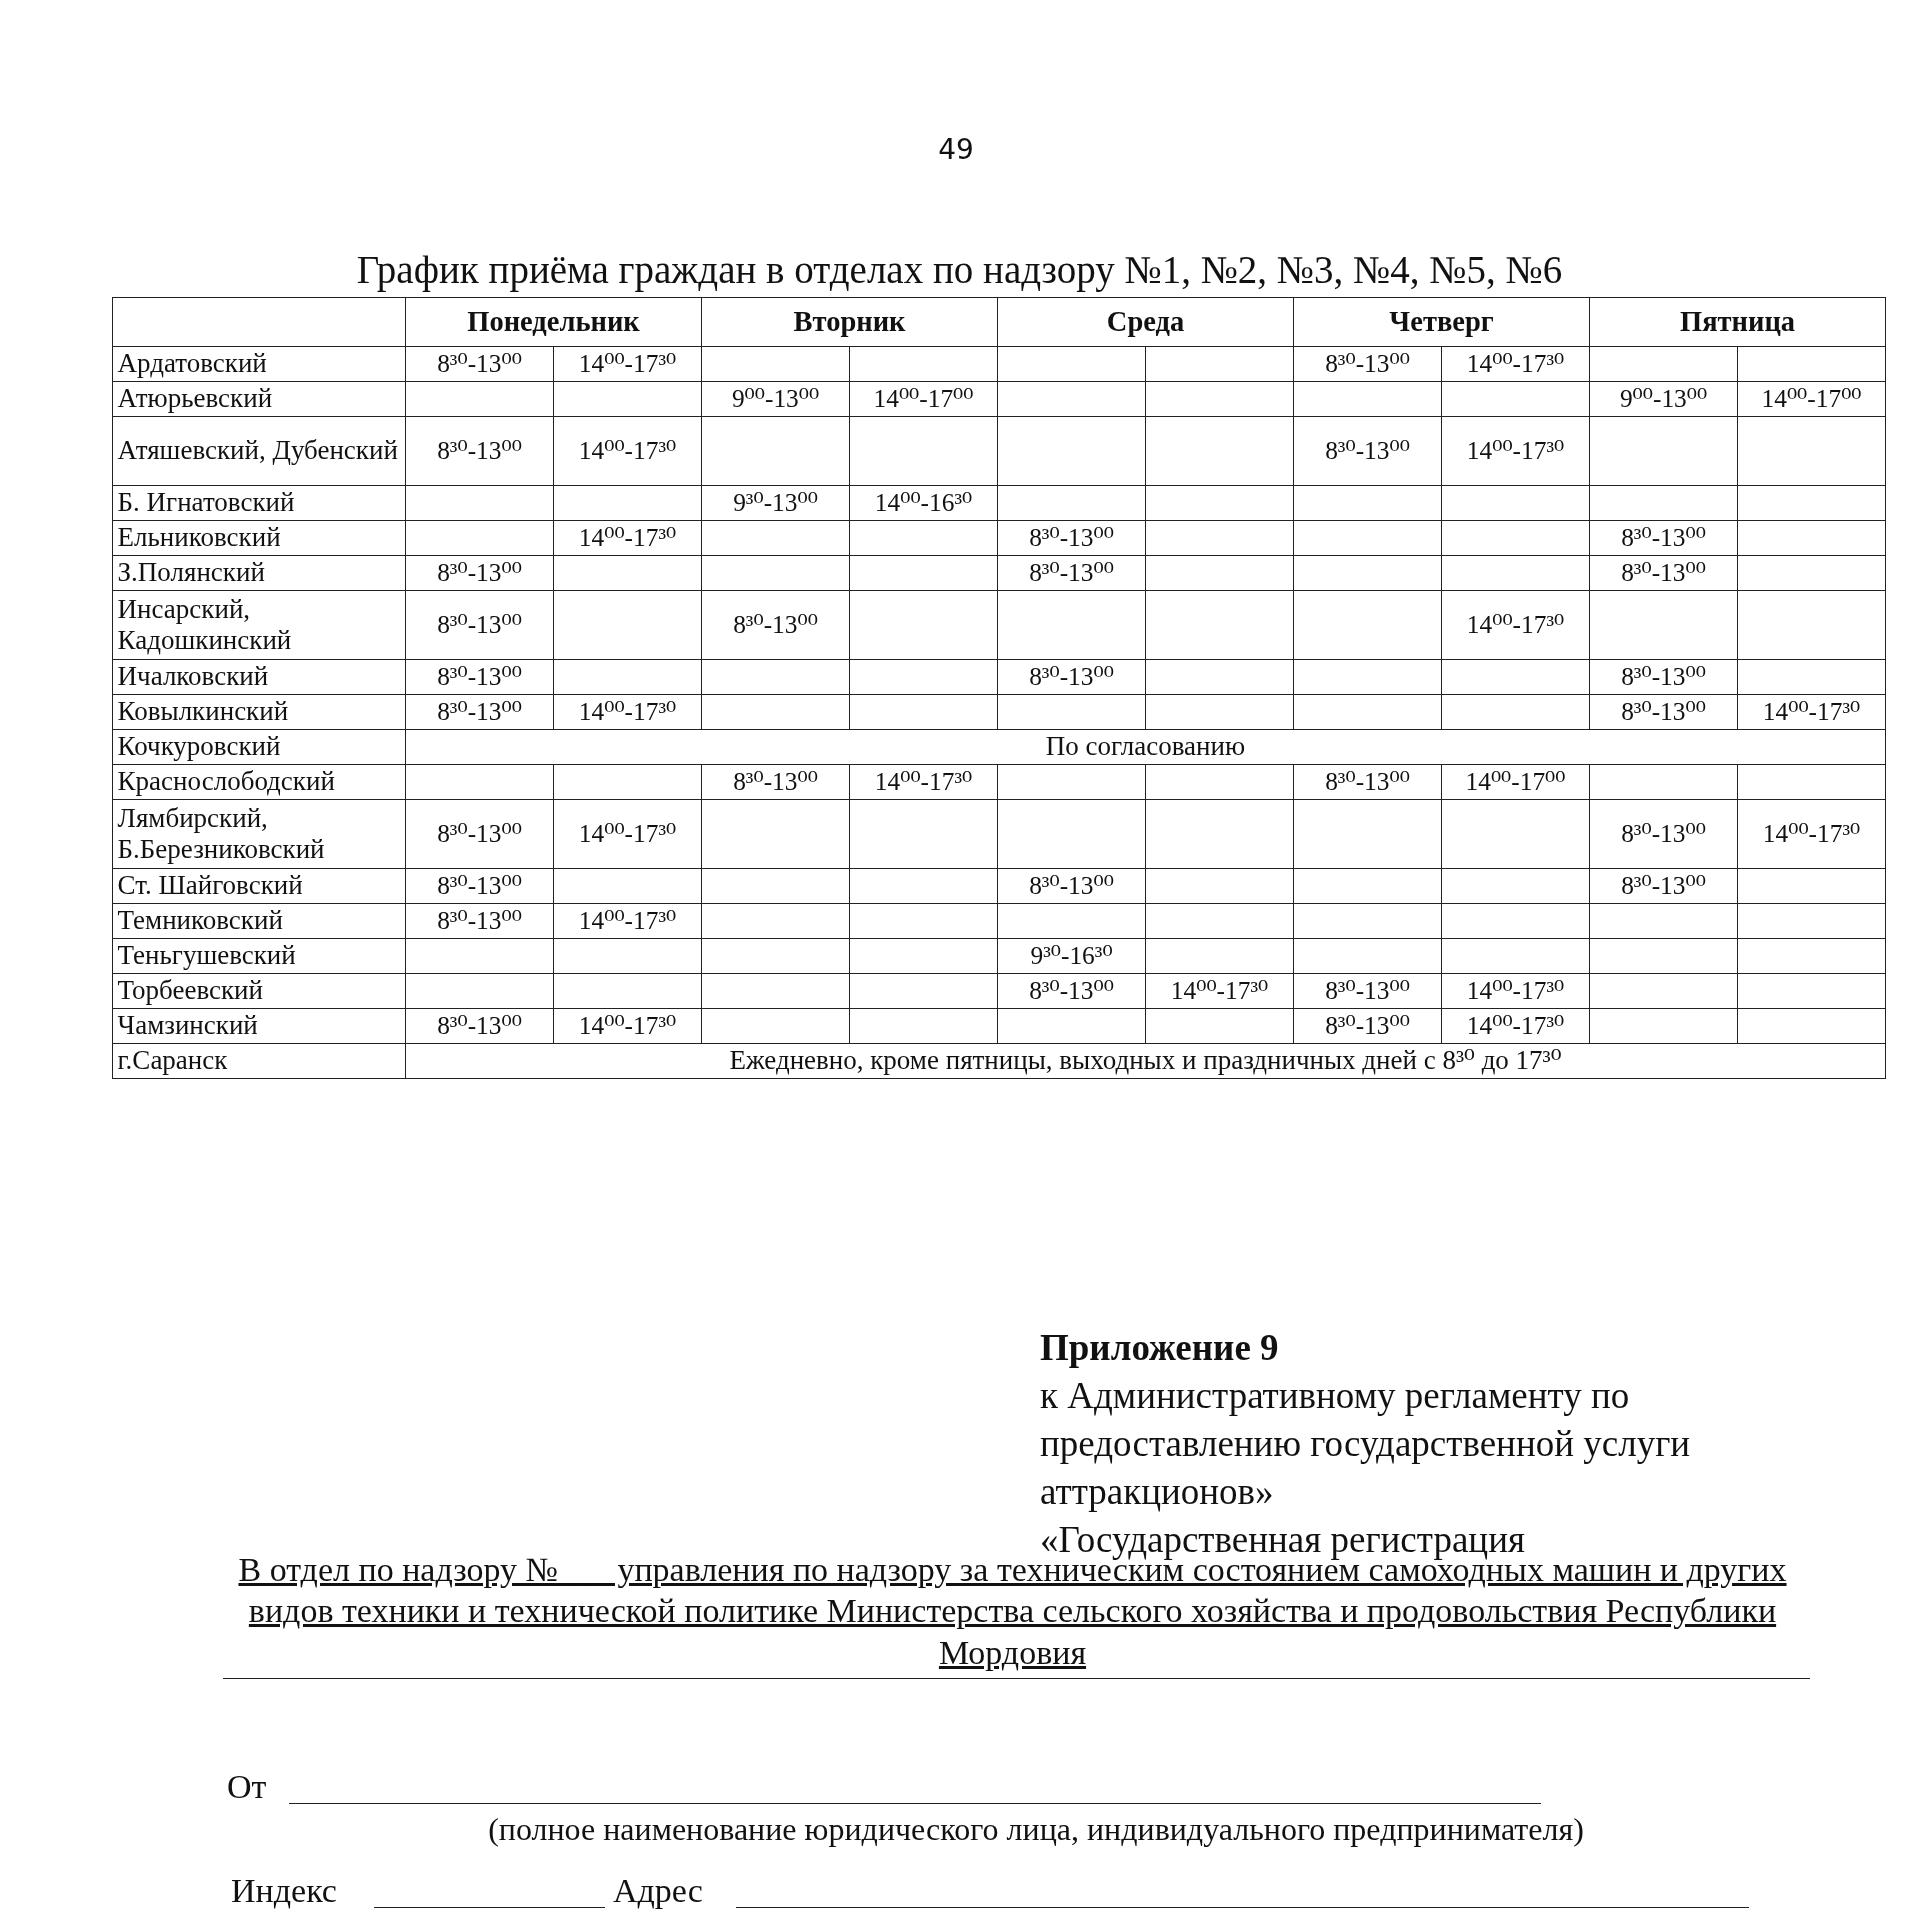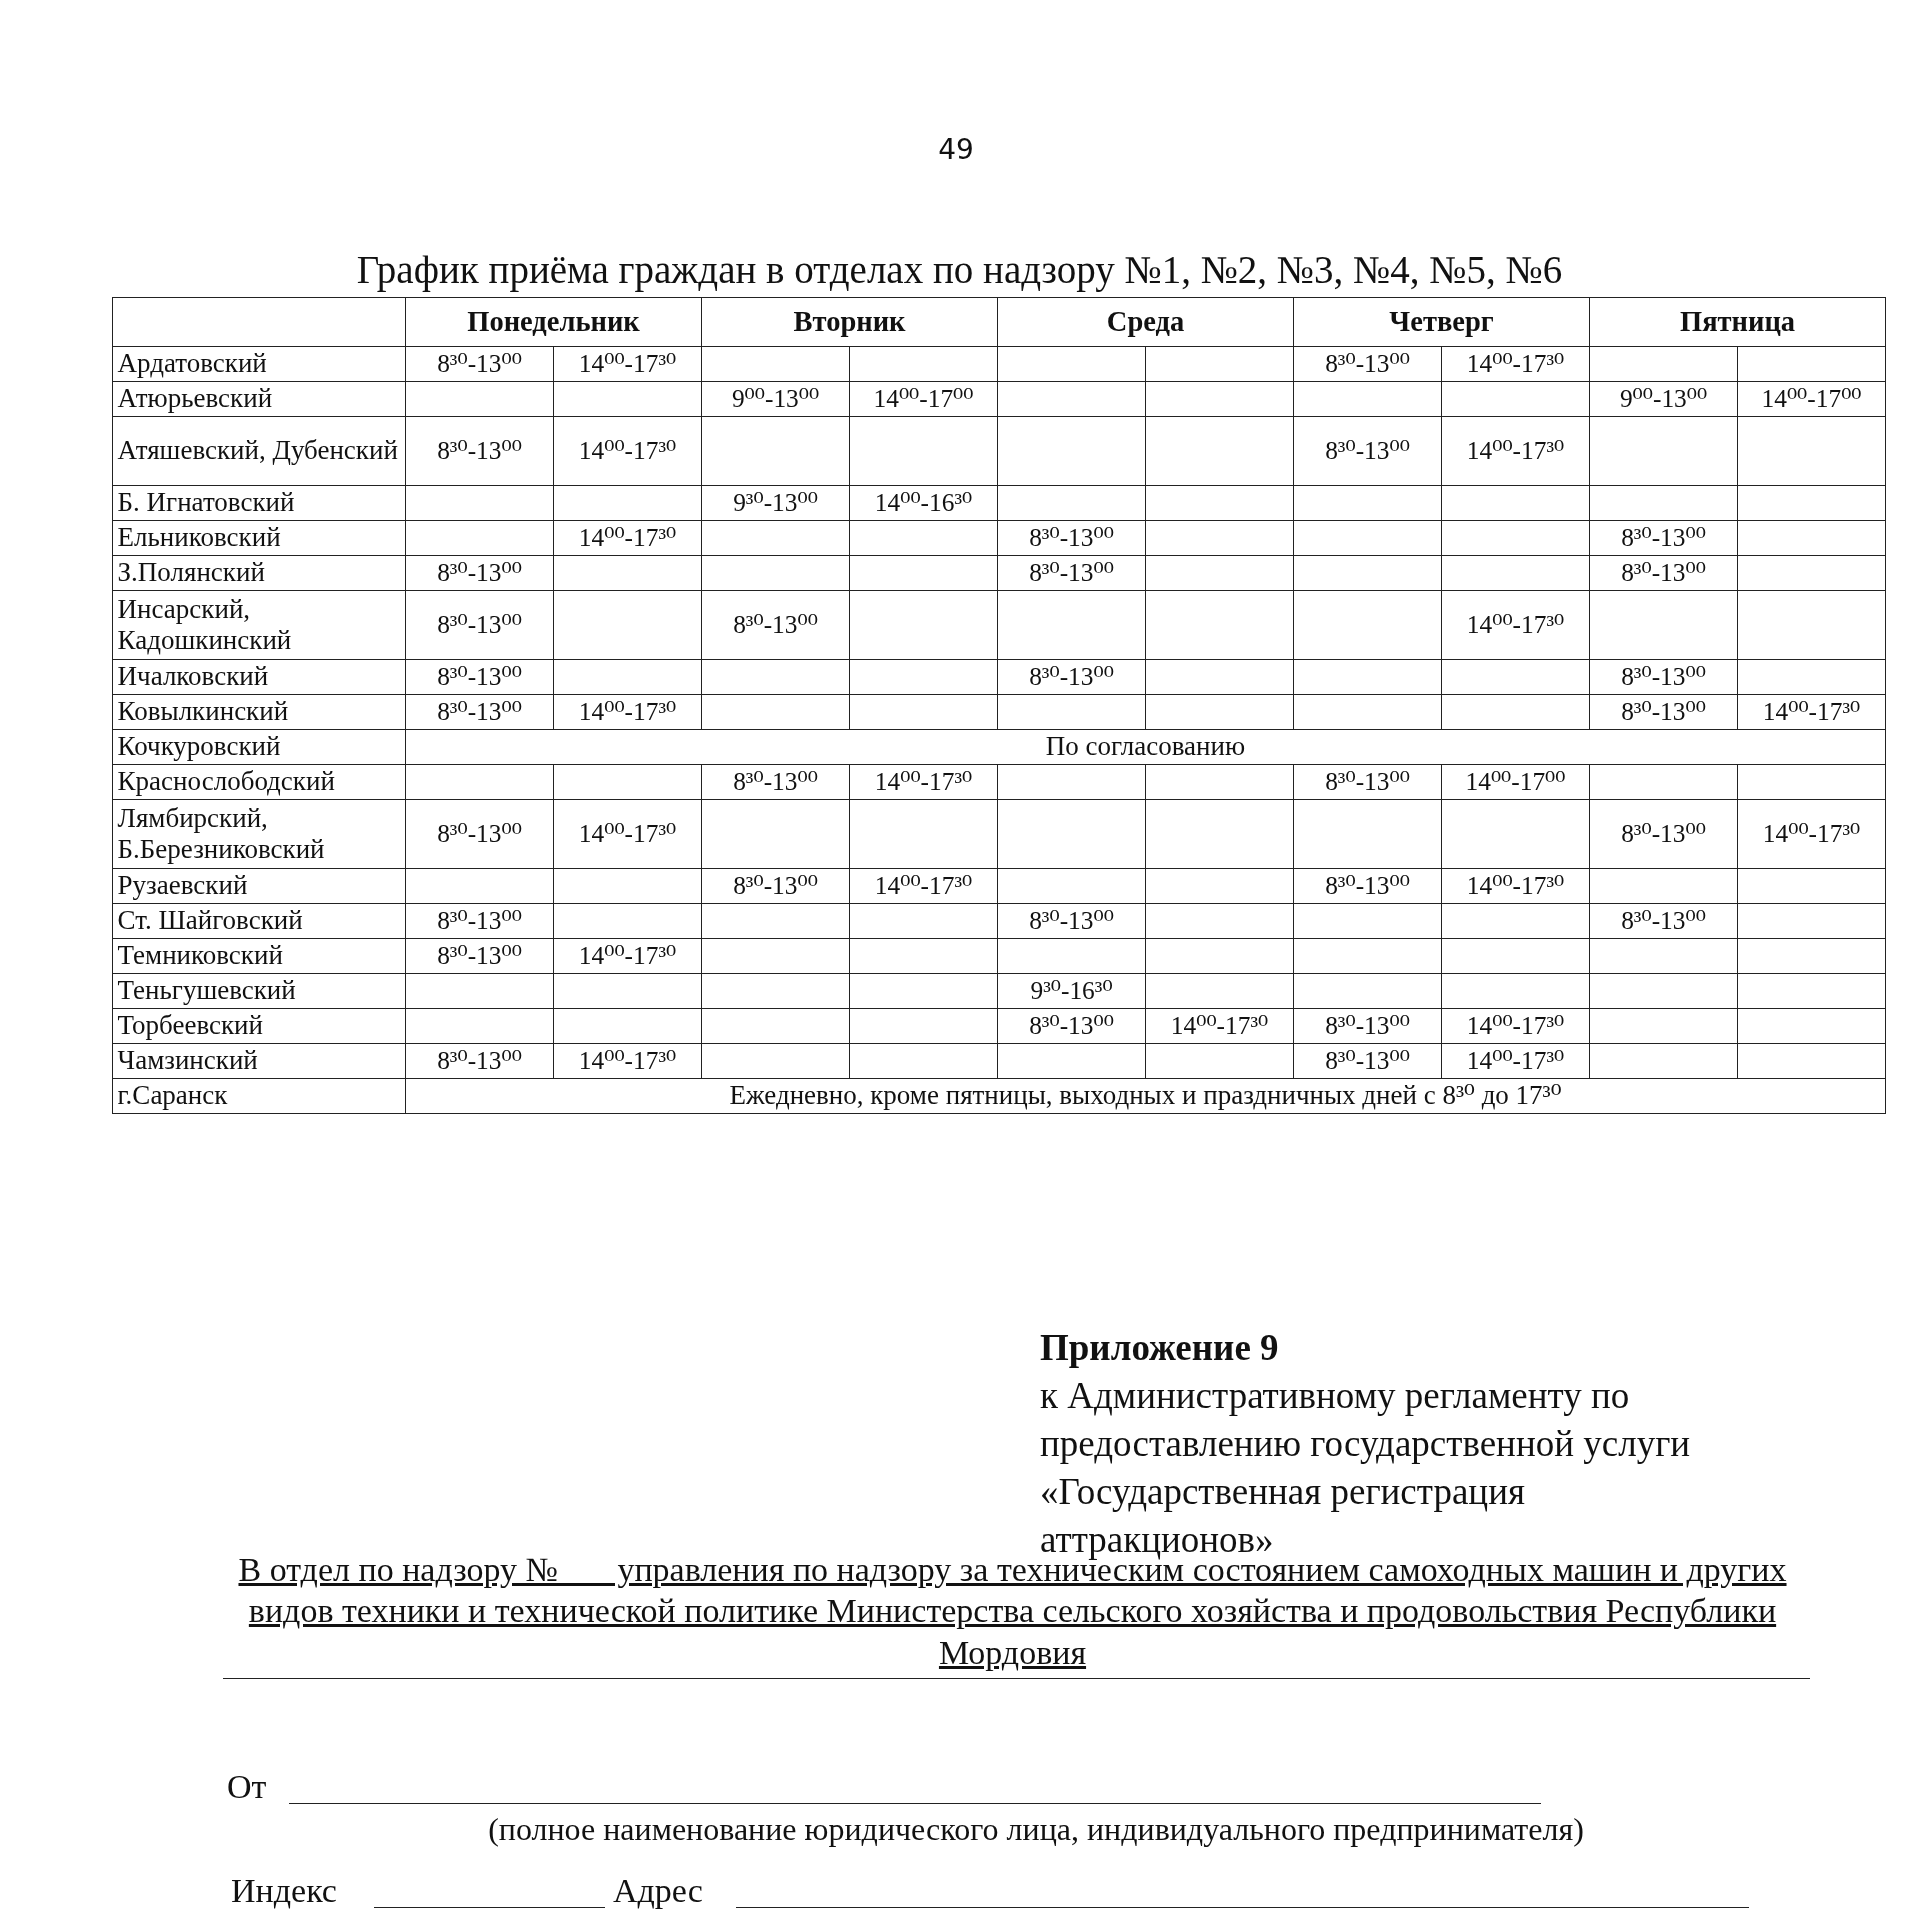--- a/index.html
+++ b/index.html
@@ -187,33 +187,20 @@
         <td class="t"></td>
         <td class="t"></td>
         <td class="t"></td>
         <td class="t"></td>
         <td class="t"></td>
         <td class="t"></td>
         <td class="t">8³⁰-13⁰⁰</td>
         <td class="t">14⁰⁰-17³⁰</td>
       </tr>
       <tr style="height: 35px;">
-        <td class="name">Рузаевский</td>
-        <td class="t"></td>
-        <td class="t"></td>
-        <td class="t">8³⁰-13⁰⁰</td>
-        <td class="t">14⁰⁰-17³⁰</td>
-        <td class="t"></td>
-        <td class="t"></td>
-        <td class="t">8³⁰-13⁰⁰</td>
-        <td class="t">14⁰⁰-17³⁰</td>
-        <td class="t"></td>
-        <td class="t"></td>
-      </tr>
-      <tr style="height: 35px;">
         <td class="name">Ст. Шайговский</td>
         <td class="t">8³⁰-13⁰⁰</td>
         <td class="t"></td>
         <td class="t"></td>
         <td class="t"></td>
         <td class="t">8³⁰-13⁰⁰</td>
         <td class="t"></td>
         <td class="t"></td>
         <td class="t"></td>
         <td class="t">8³⁰-13⁰⁰</td>
@@ -275,22 +262,22 @@
         <td class="name">г.Саранск</td>
         <td colspan="10" class="span">Ежедневно, кроме пятницы, выходных и праздничных дней с 8³⁰ до 17³⁰</td>
       </tr>
     </tbody>
 </table>
 
 <div class="abs appx">
   <div class="h">Приложение 9</div>
   <div>к Административному регламенту по</div>
   <div>предоставлению государственной услуги</div>
+  <div>аттракционов»</div>
   <div>«Государственная регистрация</div>
-  <div>аттракционов»</div>
 </div>
 
 <div class="abs addr">В отдел по надзору №___ управления по надзору за техническим состоянием самоходных машин и других видов техники и технической политике Министерства сельского хозяйства и продовольствия Республики Мордовия</div>
 <div class="line" style="left:223px; top:1678px; width:1587px;"></div>
 
 <div class="abs lbl" style="left:227px; top:1768px;">От</div>
 <div class="line" style="left:289px; top:1803px; width:1252px;"></div>
 <div class="abs hint" style="left:416px; width:1240px; top:1811px;">(полное наименование юридического лица, индивидуального предпринимателя)</div>
 
 <div class="abs lbl" style="left:231px; top:1872px;">Индекс</div>

